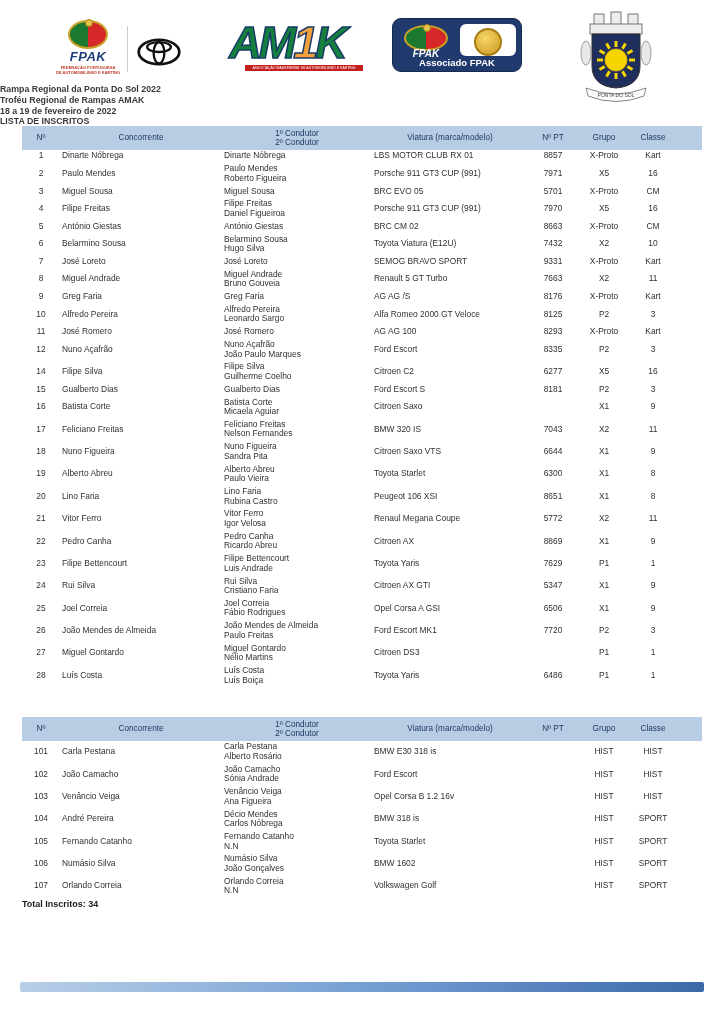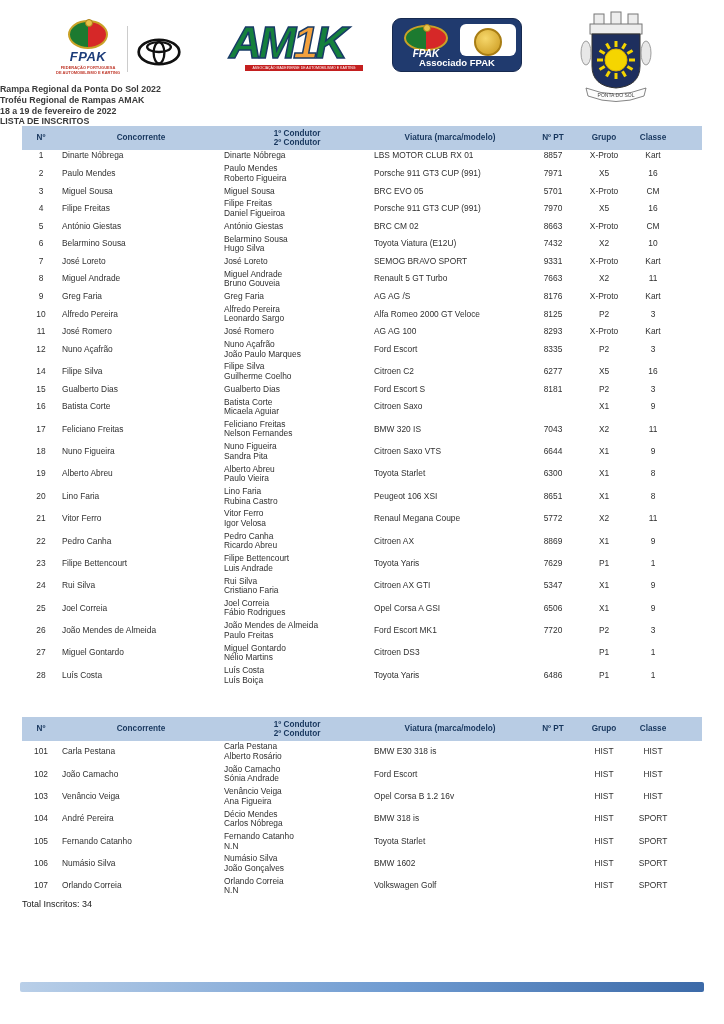--- a/index.html
+++ b/index.html
@@ -38,29 +38,29 @@
 
   
   .titles{position:absolute;top:84px;left:0;width:100%;text-align:left;
           font-size:8.8px;font-weight:600;color:#3a3a3a;line-height:10.8px;}
 
   
   .table-host{position:absolute;left:22px;width:680px;}
   .t1{top:126px;}
   .t2{top:717px;}
   .trow{display:grid;grid-template-columns:38px 162px 150px 156px 50px 52px 46px 26px;}
-  .thead{background:#b8cce4;color:#17365d;font-weight:700;font-size:8.2px;
+  .thead{background:#b8cce4;color:#17365d;font-weight:400;font-size:8.2px;
          padding:2.5px 0;align-items:center;line-height:9.4px;}
   .brow{padding:1.6px 0;font-size:8.4px;color:#303030;align-items:center;line-height:9.6px;}
   .c{padding:0 2px;}
   .ctr{text-align:center;}
   .lft{text-align:left;}
 
   
-  .total{position:absolute;left:22px;top:899px;font-size:9px;font-weight:400;color:#1a1a1a;}
+  .total{position:absolute;left:22px;top:899px;font-size:9px;font-weight:700;color:#1a1a1a;}
   .foot-bar{position:absolute;left:20px;right:20px;bottom:8px;height:10px;border-radius:2px;
             background:linear-gradient(90deg,#b9cfe8 0%,#6f9bd1 55%,#3c6aa8 100%);}
 </style>
 </head>
 <body>
 
 <div class="page">
 
   <div class="logo-abs fpak-logo">
     <div class="pt-oval">

